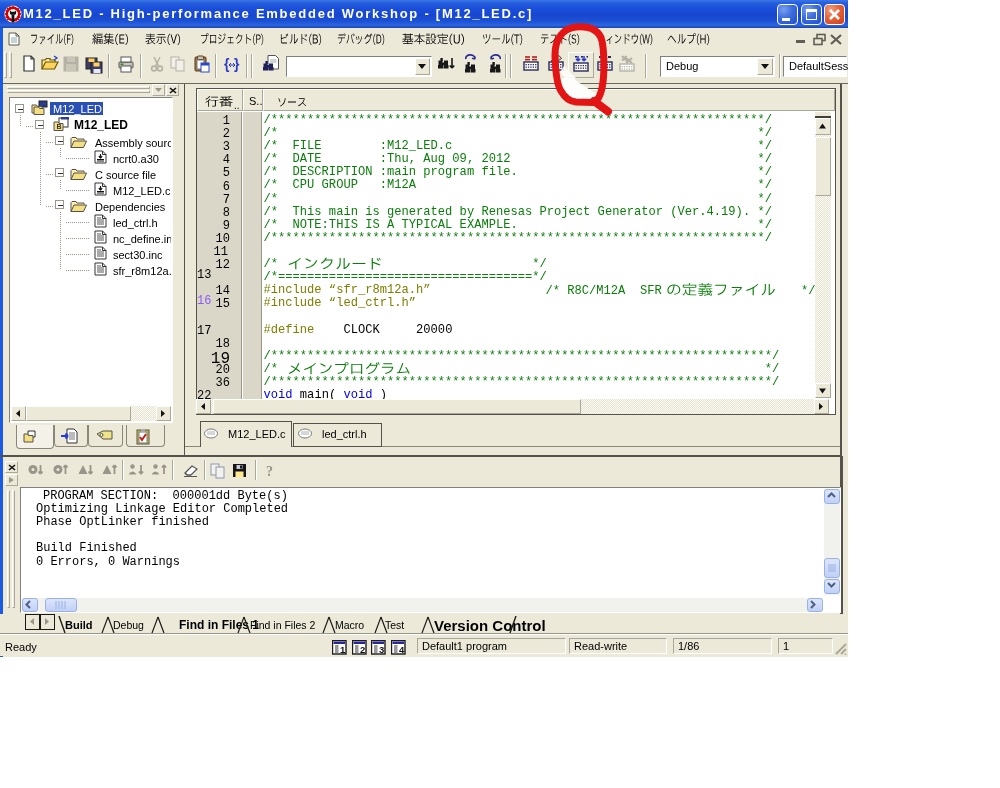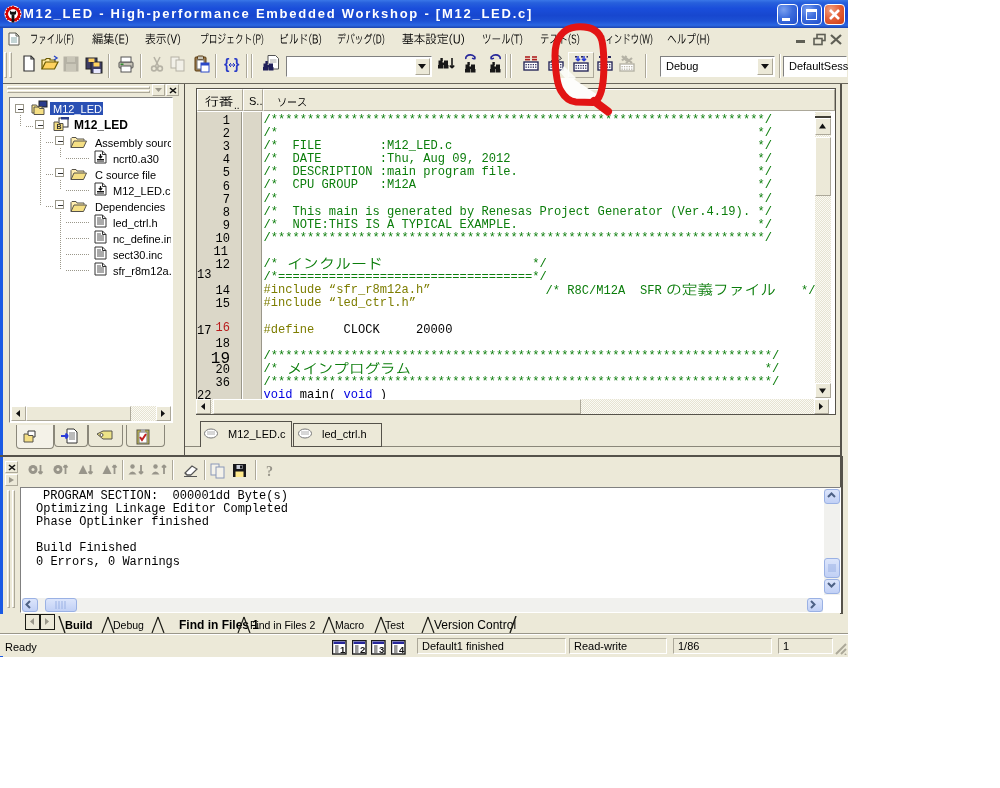--- a/index.html
+++ b/index.html
@@ -550,21 +550,21 @@
 <div class="a mono" style="left:197px;top:179.5px;width:33px;text-align:right;font-size:12px;color:#000">6</div>
 <div class="a mono" style="left:197px;top:192.6px;width:33px;text-align:right;font-size:12px;color:#000">7</div>
 <div class="a mono" style="left:197px;top:205.7px;width:33px;text-align:right;font-size:12px;color:#000">8</div>
 <div class="a mono" style="left:197px;top:218.8px;width:33px;text-align:right;font-size:12px;color:#000">9</div>
 <div class="a mono" style="left:197px;top:231.9px;width:33px;text-align:right;font-size:12px;color:#000">10</div>
 <div class="a mono" style="left:195px;top:245.0px;width:33px;text-align:right;font-size:12px;color:#000">11</div>
 <div class="a mono" style="left:197px;top:258.1px;width:33px;text-align:right;font-size:12px;color:#000">12</div>
 <div class="a mono" style="left:197px;top:268px;width:33px;text-align:left;font-size:12px;color:#000">13</div>
 <div class="a mono" style="left:197px;top:284.3px;width:33px;text-align:right;font-size:12px;color:#000">14</div>
 <div class="a mono" style="left:197px;top:297.4px;width:33px;text-align:right;font-size:12px;color:#000">15</div>
-<div class="a mono" style="left:197px;top:321px;width:33px;text-align:right;font-size:12px;color:#b91c1c">16</div>
+<div class="a mono" style="left:197px;top:294px;width:33px;text-align:left;font-size:12px;color:#8b5cf6">16</div>
 <div class="a mono" style="left:197px;top:323.6px;width:33px;font-size:12px;color:#000">17</div>
 <div class="a mono" style="left:197px;top:336.7px;width:33px;text-align:right;font-size:12px;color:#000">18</div>
 <div class="a mono" style="left:197px;top:349.8px;width:33px;text-align:right;font-size:16px;color:#000">19</div>
 <div class="a mono" style="left:197px;top:362.9px;width:33px;text-align:right;font-size:12px;color:#000">20</div>
 <div class="a mono" style="left:197px;top:376.0px;width:33px;text-align:right;font-size:12px;color:#000">36</div>
 <div class="a mono" style="left:197px;top:389.1px;width:33px;text-align:left;font-size:12px;color:#000">22</div>
 <div class="a mono" style="left:263.5px;top:113.9px;font-size:12.1px;line-height:13.1px;color:#0b7d0b;letter-spacing:0.006px">/********************************************************************/</div>
 <div class="a mono" style="left:263.5px;top:127.0px;font-size:12.1px;line-height:13.1px;color:#0b7d0b;letter-spacing:0.006px">/*                                                                  */</div>
 <div class="a mono" style="left:263.5px;top:140.1px;font-size:12.1px;line-height:13.1px;color:#0b7d0b;letter-spacing:0.006px">/*  FILE        :M12_LED.c                                          */</div>
 <div class="a mono" style="left:263.5px;top:153.2px;font-size:12.1px;line-height:13.1px;color:#0b7d0b;letter-spacing:0.006px">/*  DATE        :Thu, Aug 09, 2012                                  */</div>
@@ -765,21 +765,21 @@
 <div class="a" style="left:40px;top:614px;width:15px;height:16px;background:#ece9d8;border:1.5px solid #1a1a14"></div>
 <svg class="a" style="left:44px;top:618px" width="7" height="8">
     <path d="M1 0 L1 7 L5 3.5 Z" fill="#9a978a"></path>
   </svg>
 <div class="a" style="left:65px;top:619px;color:#000;font-weight:bold;font-size:11px;line-height:13px">Build</div>
 <div class="a" style="left:113px;top:619px;color:#000;font-weight:normal;font-size:10.5px;line-height:13px">Debug</div>
 <div class="a" style="left:179px;top:619px;color:#000;font-weight:bold;font-size:12px;line-height:13px">Find in Files 1</div>
 <div class="a" style="left:250px;top:619px;color:#000;font-weight:normal;font-size:10.5px;line-height:13px">Find in Files 2</div>
 <div class="a" style="left:335px;top:619px;color:#000;font-weight:normal;font-size:10.5px;line-height:13px">Macro</div>
 <div class="a" style="left:385px;top:619px;color:#000;font-weight:normal;font-size:10.5px;line-height:13px">Test</div>
-<div class="a" style="left:434px;top:619px;color:#000;font-weight:normal;font-size:12px;line-height:13px">Version Control</div>
+<div class="a" style="left:434px;top:619px;color:#000;font-weight:bold;font-size:15px;line-height:13px">Version Control</div>
 <svg class="a" style="left:56px;top:616px" width="10" height="17">
     <line x1="3" y1="0" x2="9" y2="17" stroke="#1a1a14" stroke-width="1.4"></line>
   </svg>
 <svg class="a" style="left:100px;top:616px" width="16" height="17">
     <line x1="8" y1="1" x2="2" y2="17" stroke="#1a1a14" stroke-width="1.2"></line>
     <line x1="8" y1="1" x2="14" y2="17" stroke="#1a1a14" stroke-width="1.2"></line>
   </svg>
 <svg class="a" style="left:150px;top:616px" width="16" height="17">
     <line x1="8" y1="1" x2="2" y2="17" stroke="#1a1a14" stroke-width="1.2"></line>
     <line x1="8" y1="1" x2="14" y2="17" stroke="#1a1a14" stroke-width="1.2"></line>
@@ -843,21 +843,21 @@
     <rect x="1.5" y="1.5" width="11.5" height="2.5" fill="#26269a"></rect>
     <g stroke="#333" stroke-width="1">
       <line x1="3" y1="6" x2="6.5" y2="6"></line>
       <line x1="3" y1="8" x2="6.5" y2="8"></line>
       <line x1="3" y1="10" x2="6.5" y2="10"></line>
       <line x1="3" y1="12" x2="6.5" y2="12"></line>
     </g>
     <text x="8" y="12.5" font-size="9.5" font-weight="bold" fill="#111" font-family="Liberation Sans">4</text>
   </svg>
 <div class="a" style="left:417px;top:638px;width:149px;height:16px;border:1px solid #aca899;border-right-color:#fff;border-bottom-color:#fff"></div>
-<div class="a t11" style="left:422px;top:640px;color:#000">Default1 finished</div>
+<div class="a t11" style="left:422px;top:640px;color:#000">Default1 program</div>
 <div class="a" style="left:569px;top:638px;width:98px;height:16px;border:1px solid #aca899;border-right-color:#fff;border-bottom-color:#fff"></div>
 <div class="a t11" style="left:574px;top:640px;color:#000">Read-write</div>
 <div class="a" style="left:673px;top:638px;width:99px;height:16px;border:1px solid #aca899;border-right-color:#fff;border-bottom-color:#fff"></div>
 <div class="a t11" style="left:678px;top:640px;color:#000">1/86</div>
 <div class="a" style="left:778px;top:638px;width:55px;height:16px;border:1px solid #aca899;border-right-color:#fff;border-bottom-color:#fff"></div>
 <div class="a t11" style="left:783px;top:640px;color:#000">1</div>
 <svg class="a" style="left:834px;top:642px" width="13" height="13">
     <g stroke="#aca899" stroke-width="2">
       <line x1="12" y1="2" x2="2" y2="12"></line>
       <line x1="12" y1="7" x2="7" y2="12"></line>

